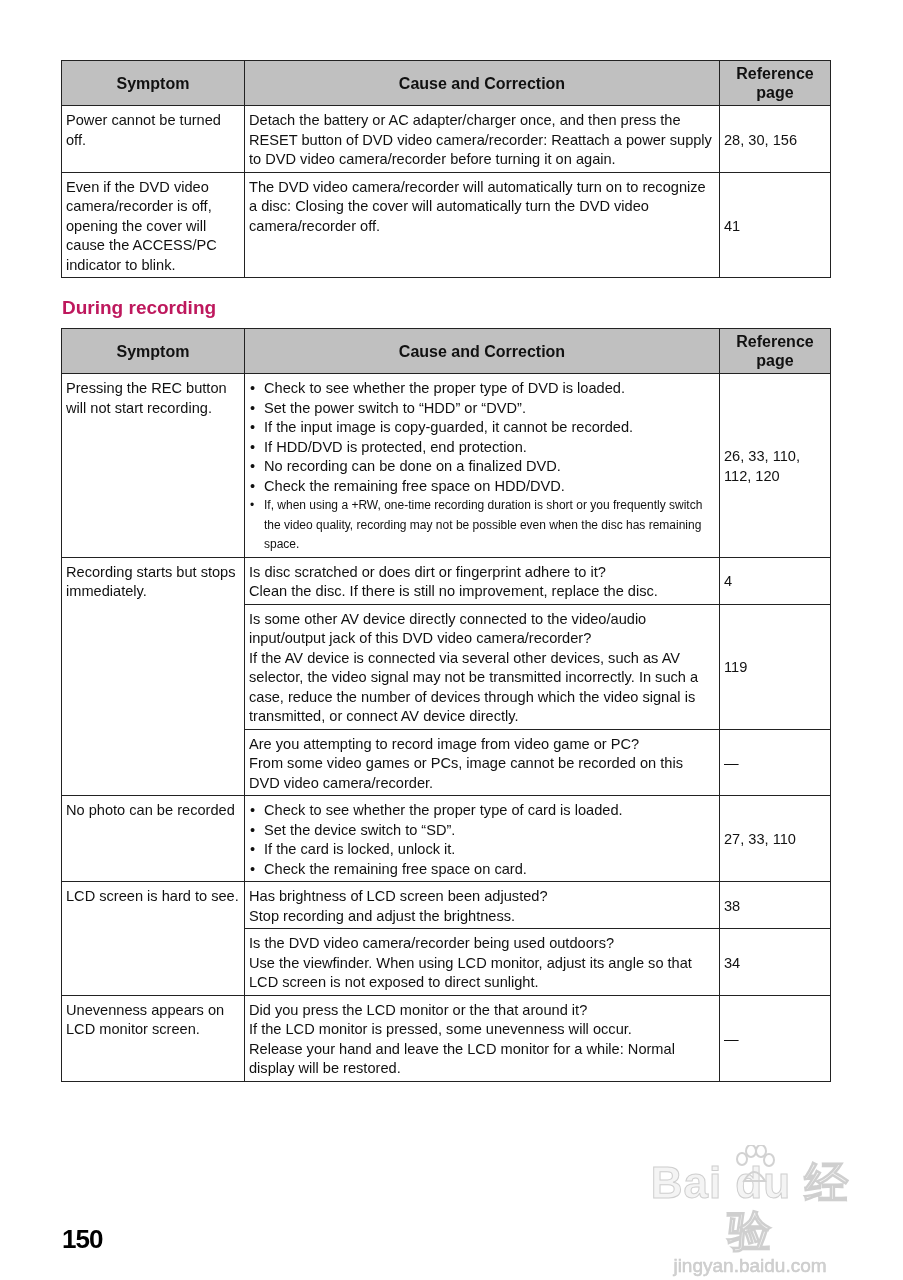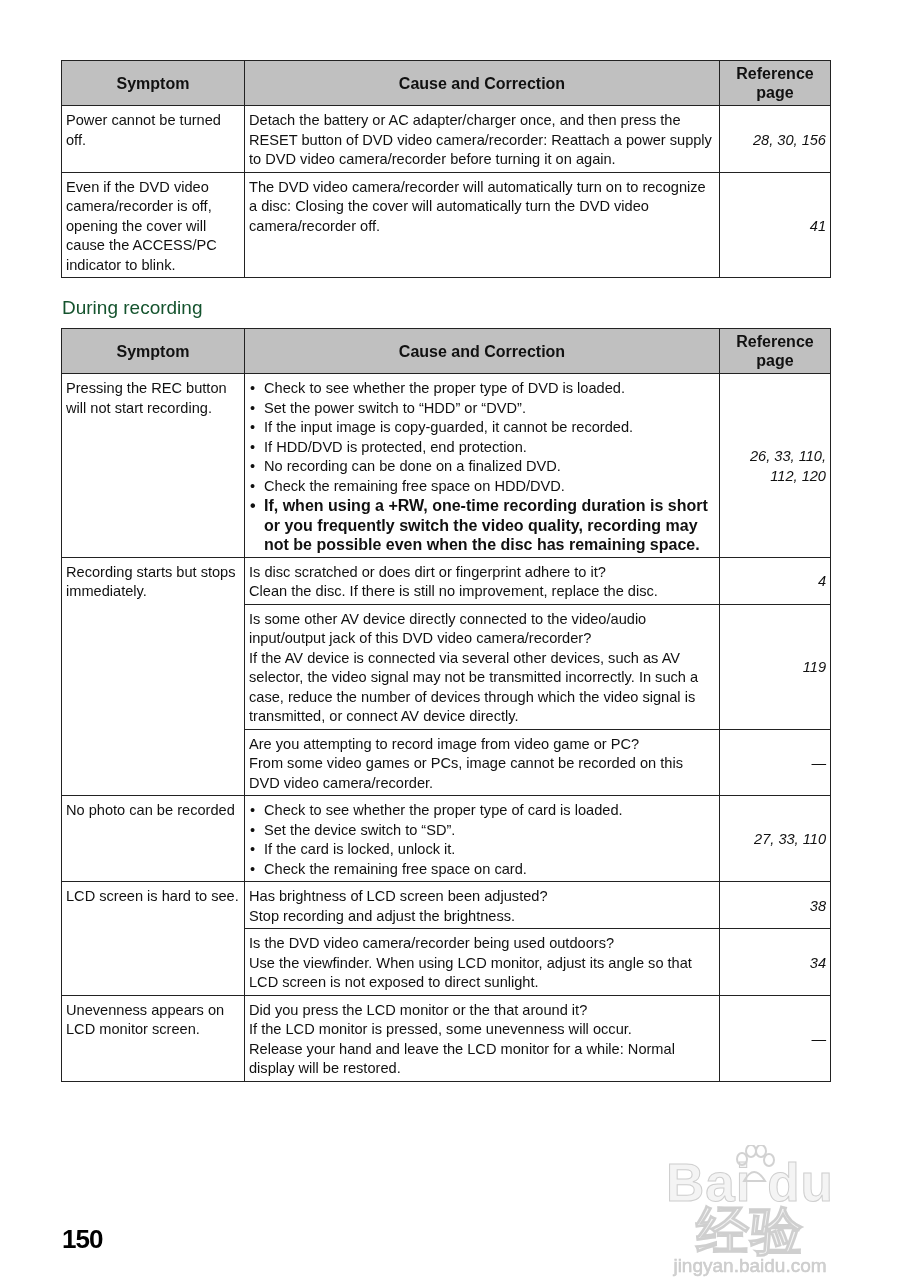--- a/index.html
+++ b/index.html
@@ -17,40 +17,40 @@
     table.trouble col.c2 { width: 475px; }
     table.trouble col.c3 { width: 111px; }
     table.trouble th, table.trouble td {
       border: 1px solid #222; vertical-align: top; padding: 5px 4px 2px 4px;
     }
     table.trouble th {
       background: #c0c0c0; font-weight: bold; font-size: 16px;
       text-align: center; vertical-align: middle; height: 40px; line-height: 19px;
       padding: 2px 4px;
     }
-    table.trouble td.ref { text-align: right; vertical-align: middle; font-style: italic; }
+    table.trouble td.ref { text-align: left; vertical-align: middle; }
     #t1 { top: 60px; }
     #t2 { top: 328px; }
     ul.bullets { list-style: none; margin: 0; padding: 0; }
     ul.bullets li { position: relative; padding-left: 15px; }
     ul.bullets li::before { content: "\2022"; position: absolute; left: 1px; top: 0; }
-    ul.bullets li.small { font-size: 16px; font-weight: bold; }
+    ul.bullets li.small { font-size: 12px; }
     .section-heading {
       position: absolute; left: 62px; top: 297px; margin: 0;
-      font-size: 19px; font-weight: normal; color: #14532d;
+      font-size: 19px; font-weight: bold; color: #be185d;
     }
     .page-number {
       position: absolute; left: 62px; top: 1224px;
       font-size: 26px; font-weight: bold; letter-spacing: -1px; color: #000;
     }
     .watermark {
       position: absolute; left: 640px; top: 1145px; width: 220px; height: 100px;
       color: #d8d8d8; text-align: center;
     }
-    .watermark .wm-logo { font-size: 53px; font-weight: bold; letter-spacing: 1px;
+    .watermark .wm-logo { font-size: 44px; font-weight: bold; letter-spacing: 1px;
       -webkit-text-stroke: 1px #cfcfcf; color: #f4f4f4; line-height: 48px; margin-top: 14px; }
     .watermark .wm-url { font-size: 19px; color: #d0d0d0; -webkit-text-stroke: 0.5px #c8c8c8; }
     .watermark .paw {
       position: absolute; left: 92px; top: 0; width: 44px; height: 40px;
     }
   </style>
 </head>
 <body>
 
 <table class="trouble" id="t1">

